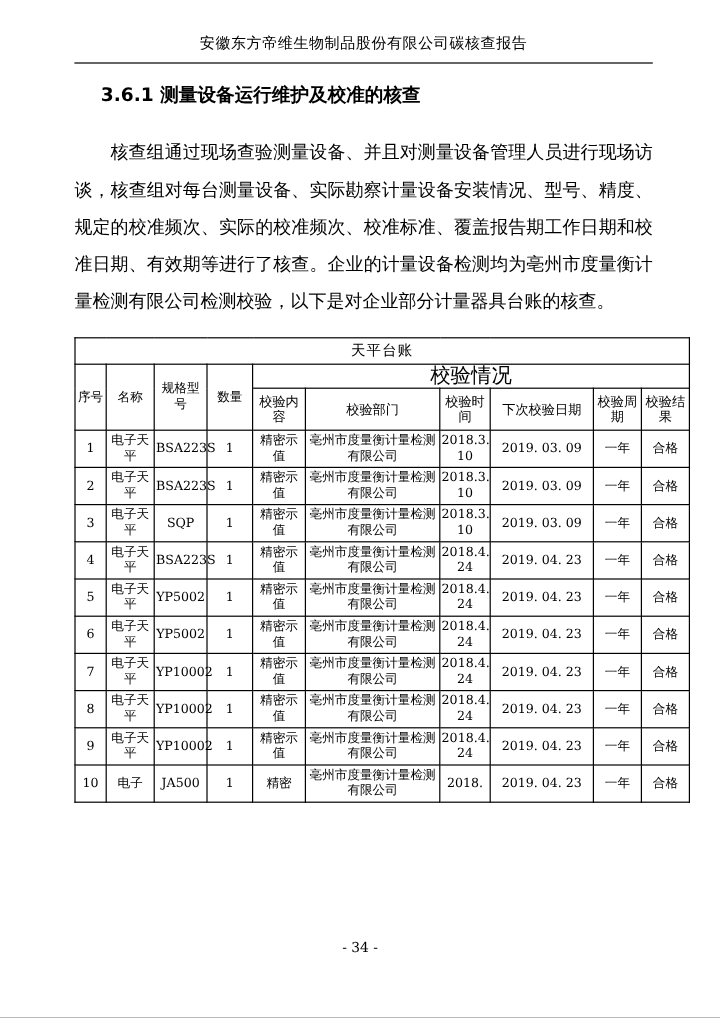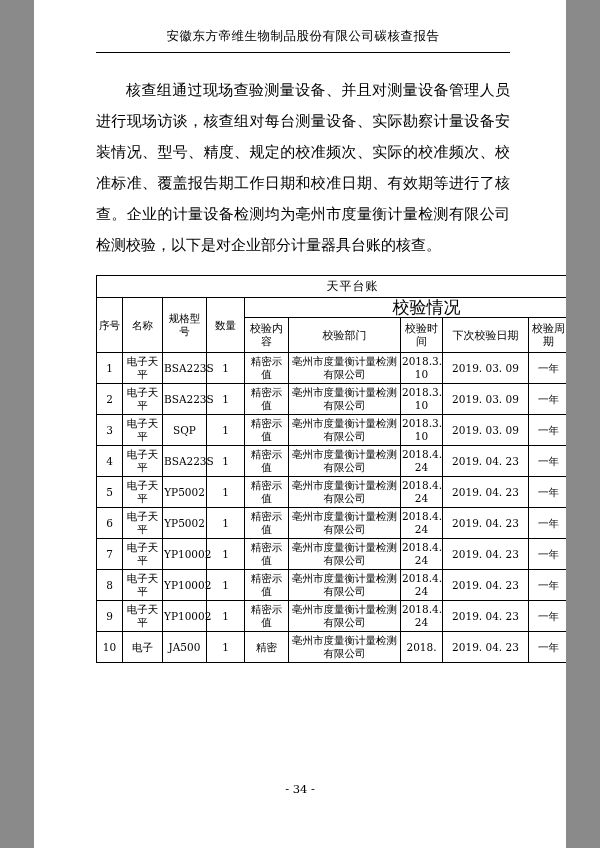--- a/index.html
+++ b/index.html
@@ -1,21 +1,21 @@
 <!DOCTYPE html>
 <html><head>
 <meta charset="utf-8">
 <style>
   html, body {
     margin: 0;
     padding: 0;
     background: #8a8a8a;
   }
   .page {
-    width: 532px;
+    width: 600px;
     height: 848px;
     background: #ffffff;
     position: relative;
     margin: 0 auto;
     box-sizing: border-box;
     font-family: "Liberation Serif", serif;
     color: #000;
     overflow: hidden;
   }
   .inner {
@@ -107,20 +107,21 @@
 </head>
 <body>
 
 <div class="page">
   <div class="inner">
 
     <div class="doc-header">安徽东方帝维生物制品股份有限公司碳核查报告</div>
 
 
 
+    <h3 class="sub">3.6.1 测量设备运行维护及校准的核查</h3>
 
     <p class="body-p first">核查组通过现场查验测量设备、并且对测量设备管理人员进行现场访谈，核查组对每台测量设备、实际勘察计量设备安装情况、型号、精度、规定的校准频次、实际的校准频次、校准标准、覆盖报告期工作日期和校准日期、有效期等进行了核查。企业的计量设备检测均为亳州市度量衡计量检测有限公司检测校验，以下是对企业部分计量器具台账的核查。</p>
 
     <table class="tbl">
       <colgroup>
         <col class="c-seq">
           <col class="c-name">
           <col class="c-model">
           <col class="c-qty">
         <col class="c-content">

